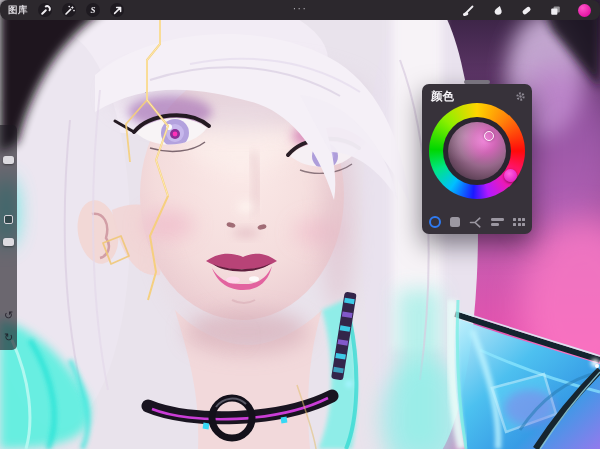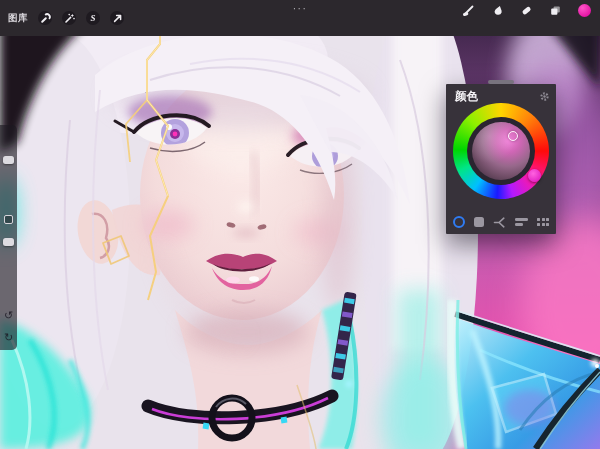--- a/index.html
+++ b/index.html
@@ -2,22 +2,22 @@
 <html><head>
 <meta charset="utf-8">
 <style>
   html,body{margin:0;padding:0;}
   body{width:600px;height:449px;position:relative;overflow:hidden;background:#000;
        font-family:"Liberation Sans",sans-serif;}
   .stage{position:absolute;inset:0;}
   svg.art{position:absolute;left:0;top:0;display:block;}
 
   
-  .toolbar{position:absolute;top:0;left:0;right:0;height:36px;background:#2c282d;
-           display:flex;align-items:center;z-index:20;}
+  .toolbar{position:absolute;top:0;left:0;right:0;height:20px;background:#2c282d;
+           display:flex;align-items:center;z-index:20;border-radius:8px;}
   .tb-left{display:flex;align-items:center;gap:10px;padding-left:8px;}
   .gallery{font-size:9.5px;font-weight:bold;color:#dcd9de;letter-spacing:.5px;cursor:default;}
   .tb-circle{width:14px;height:14px;border-radius:50%;background:#1e1a20;
              display:flex;align-items:center;justify-content:center;flex:0 0 auto;}
   .s-glyph{color:#f0eef2;font-family:"Liberation Serif",serif;font-style:italic;
            font-weight:bold;font-size:9px;line-height:1;transform:translateY(-.5px);}
   .tb-center{position:absolute;left:50%;top:0;transform:translateX(-50%);
              color:#b9b6bc;font-size:10px;letter-spacing:1.5px;line-height:18px;}
   .tb-right{position:absolute;right:0;top:0;height:20px;display:flex;align-items:center;
             gap:16px;padding-right:9px;}
@@ -29,21 +29,21 @@
            background:rgba(28,24,33,.62);border-radius:0 5px 5px 0;z-index:15;}
   .sb-handle{position:absolute;left:3px;width:11px;height:8px;border-radius:2.5px;
              background:#dddbe0;box-shadow:0 1px 2px rgba(0,0,0,.4);}
   .sb-square{position:absolute;left:4px;top:90px;width:9px;height:9px;border-radius:2px;
              border:1.5px solid #d6d4da;background:rgba(15,13,18,.35);box-sizing:border-box;}
   .sb-undo,.sb-redo{position:absolute;left:0;width:17px;text-align:center;
                     font-size:11px;line-height:11px;color:#191621;opacity:.85;}
 
   
   .panel{position:absolute;left:422px;top:84px;width:110px;height:150px;background:#37323a;
-         border-radius:1px;box-shadow:0 10px 26px rgba(10,5,18,.5);z-index:25;margin-left:24px;}
+         border-radius:7px;box-shadow:0 10px 26px rgba(10,5,18,.5);z-index:25;}
   .grip{position:absolute;top:-4px;left:42px;width:26px;height:3.5px;border-radius:2px;background:#78737e;}
   .p-title{position:absolute;left:9px;top:5px;font-size:11.5px;font-weight:bold;color:#f4f2f6;}
   .gear{position:absolute;right:6px;top:7px;}
   .wheel{position:absolute;left:7px;top:19px;width:96px;height:96px;}
   .hue{position:absolute;inset:0;border-radius:50%;
        background:conic-gradient(from 0deg,
          hsl(50,100%,50%), hsl(30,100%,52%) 40deg, hsl(0,100%,52%) 90deg,
          hsl(325,100%,55%) 130deg, hsl(280,100%,55%) 165deg, hsl(240,100%,55%) 185deg,
          hsl(195,100%,50%) 215deg, hsl(155,100%,45%) 245deg, hsl(120,100%,42%) 272deg,
          hsl(85,100%,47%) 315deg, hsl(50,100%,50%) 360deg);}

